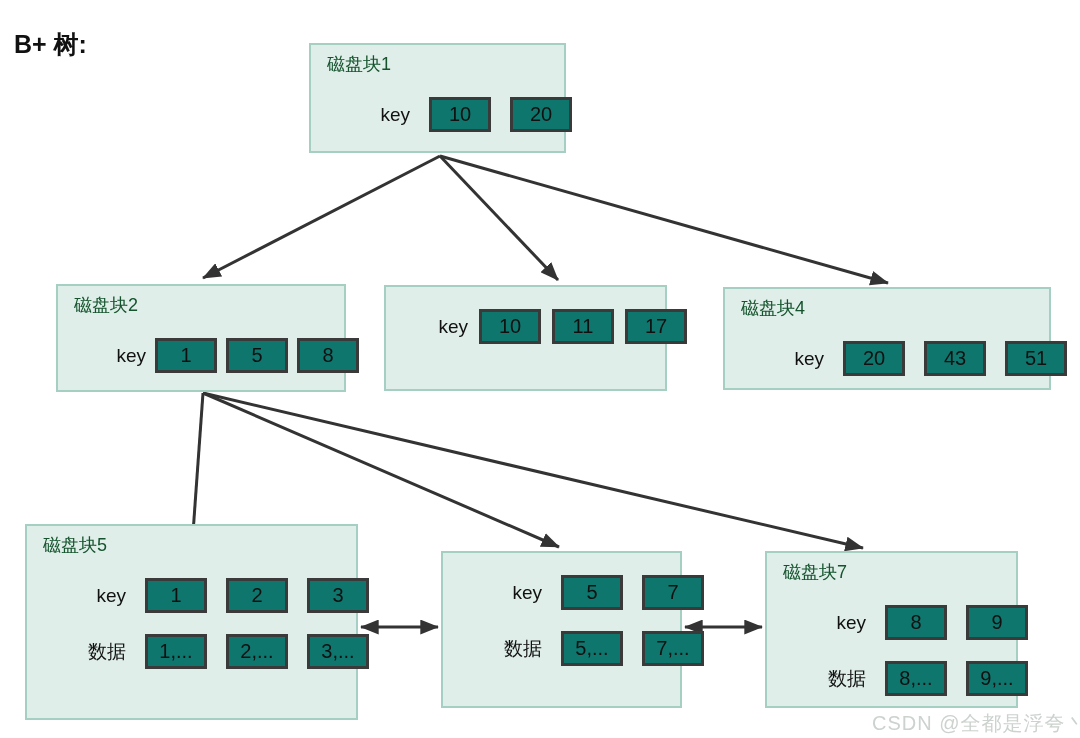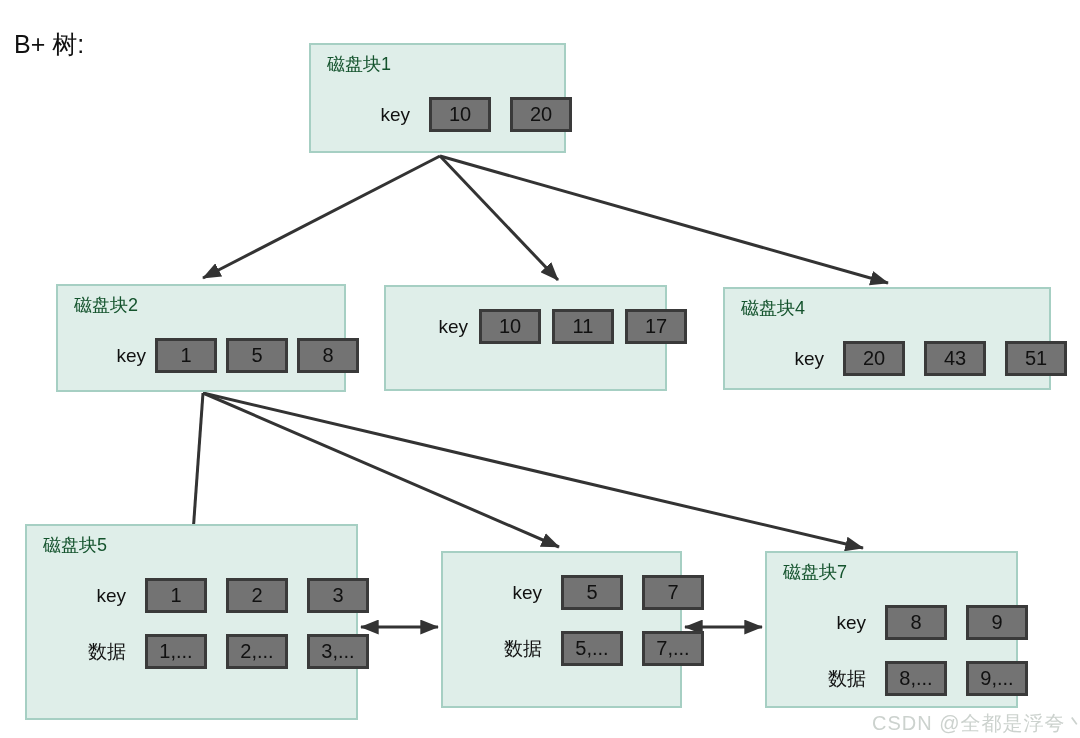--- a/index.html
+++ b/index.html
@@ -1,26 +1,26 @@
 <!DOCTYPE html>
 <html><head>
 <meta charset="utf-8">
 <style>
   html,body{margin:0;padding:0;background:#ffffff;}
   body{font-family:"Liberation Sans","DejaVu Sans",sans-serif;color:#1a1a1a;}
   .canvas{position:relative;width:1080px;height:738px;background:#ffffff;overflow:hidden;}
 
-  .page-title{position:absolute;left:14px;top:28px;font-size:25px;font-weight:normal;color:#111;}
+  .page-title{position:absolute;left:14px;top:28px;font-size:25px;font-weight:bold;color:#111;}
 
   .block{position:absolute;background:#dfeee9;border:2px solid #a6cfc3;box-sizing:border-box;}
   .block-title{margin:9px 0 0 16px;font-size:18px;line-height:21px;color:#14532d;}
   .row{display:flex;align-items:center;margin-top:22px;padding-left:17px;gap:19px;margin-left:30px;}
   .row + .row{margin-top:21px;}
   .row-label{flex:0 0 52px;text-align:right;font-size:19px;white-space:nowrap;color:#111;}
-  .cell{flex:0 0 62px;width:62px;height:35px;box-sizing:border-box;background:#737373;
+  .cell{flex:0 0 62px;width:62px;height:35px;box-sizing:border-box;background:#0f766e;
         border:3px solid #3a3a3a;display:flex;align-items:center;justify-content:center;
         font-size:20px;color:#111;}
   .b2 .row{padding-left:6px;gap:9px;}
   .b3 .row{padding-left:0;gap:11px;}
 
   .arrows{position:absolute;left:0;top:0;width:1080px;height:738px;pointer-events:none;}
   .arrows line{stroke:#333333;stroke-width:3;}
 
   .watermark{position:absolute;left:872px;top:710px;font-size:20px;color:#ccd2ce;
              letter-spacing:1px;white-space:nowrap;}

